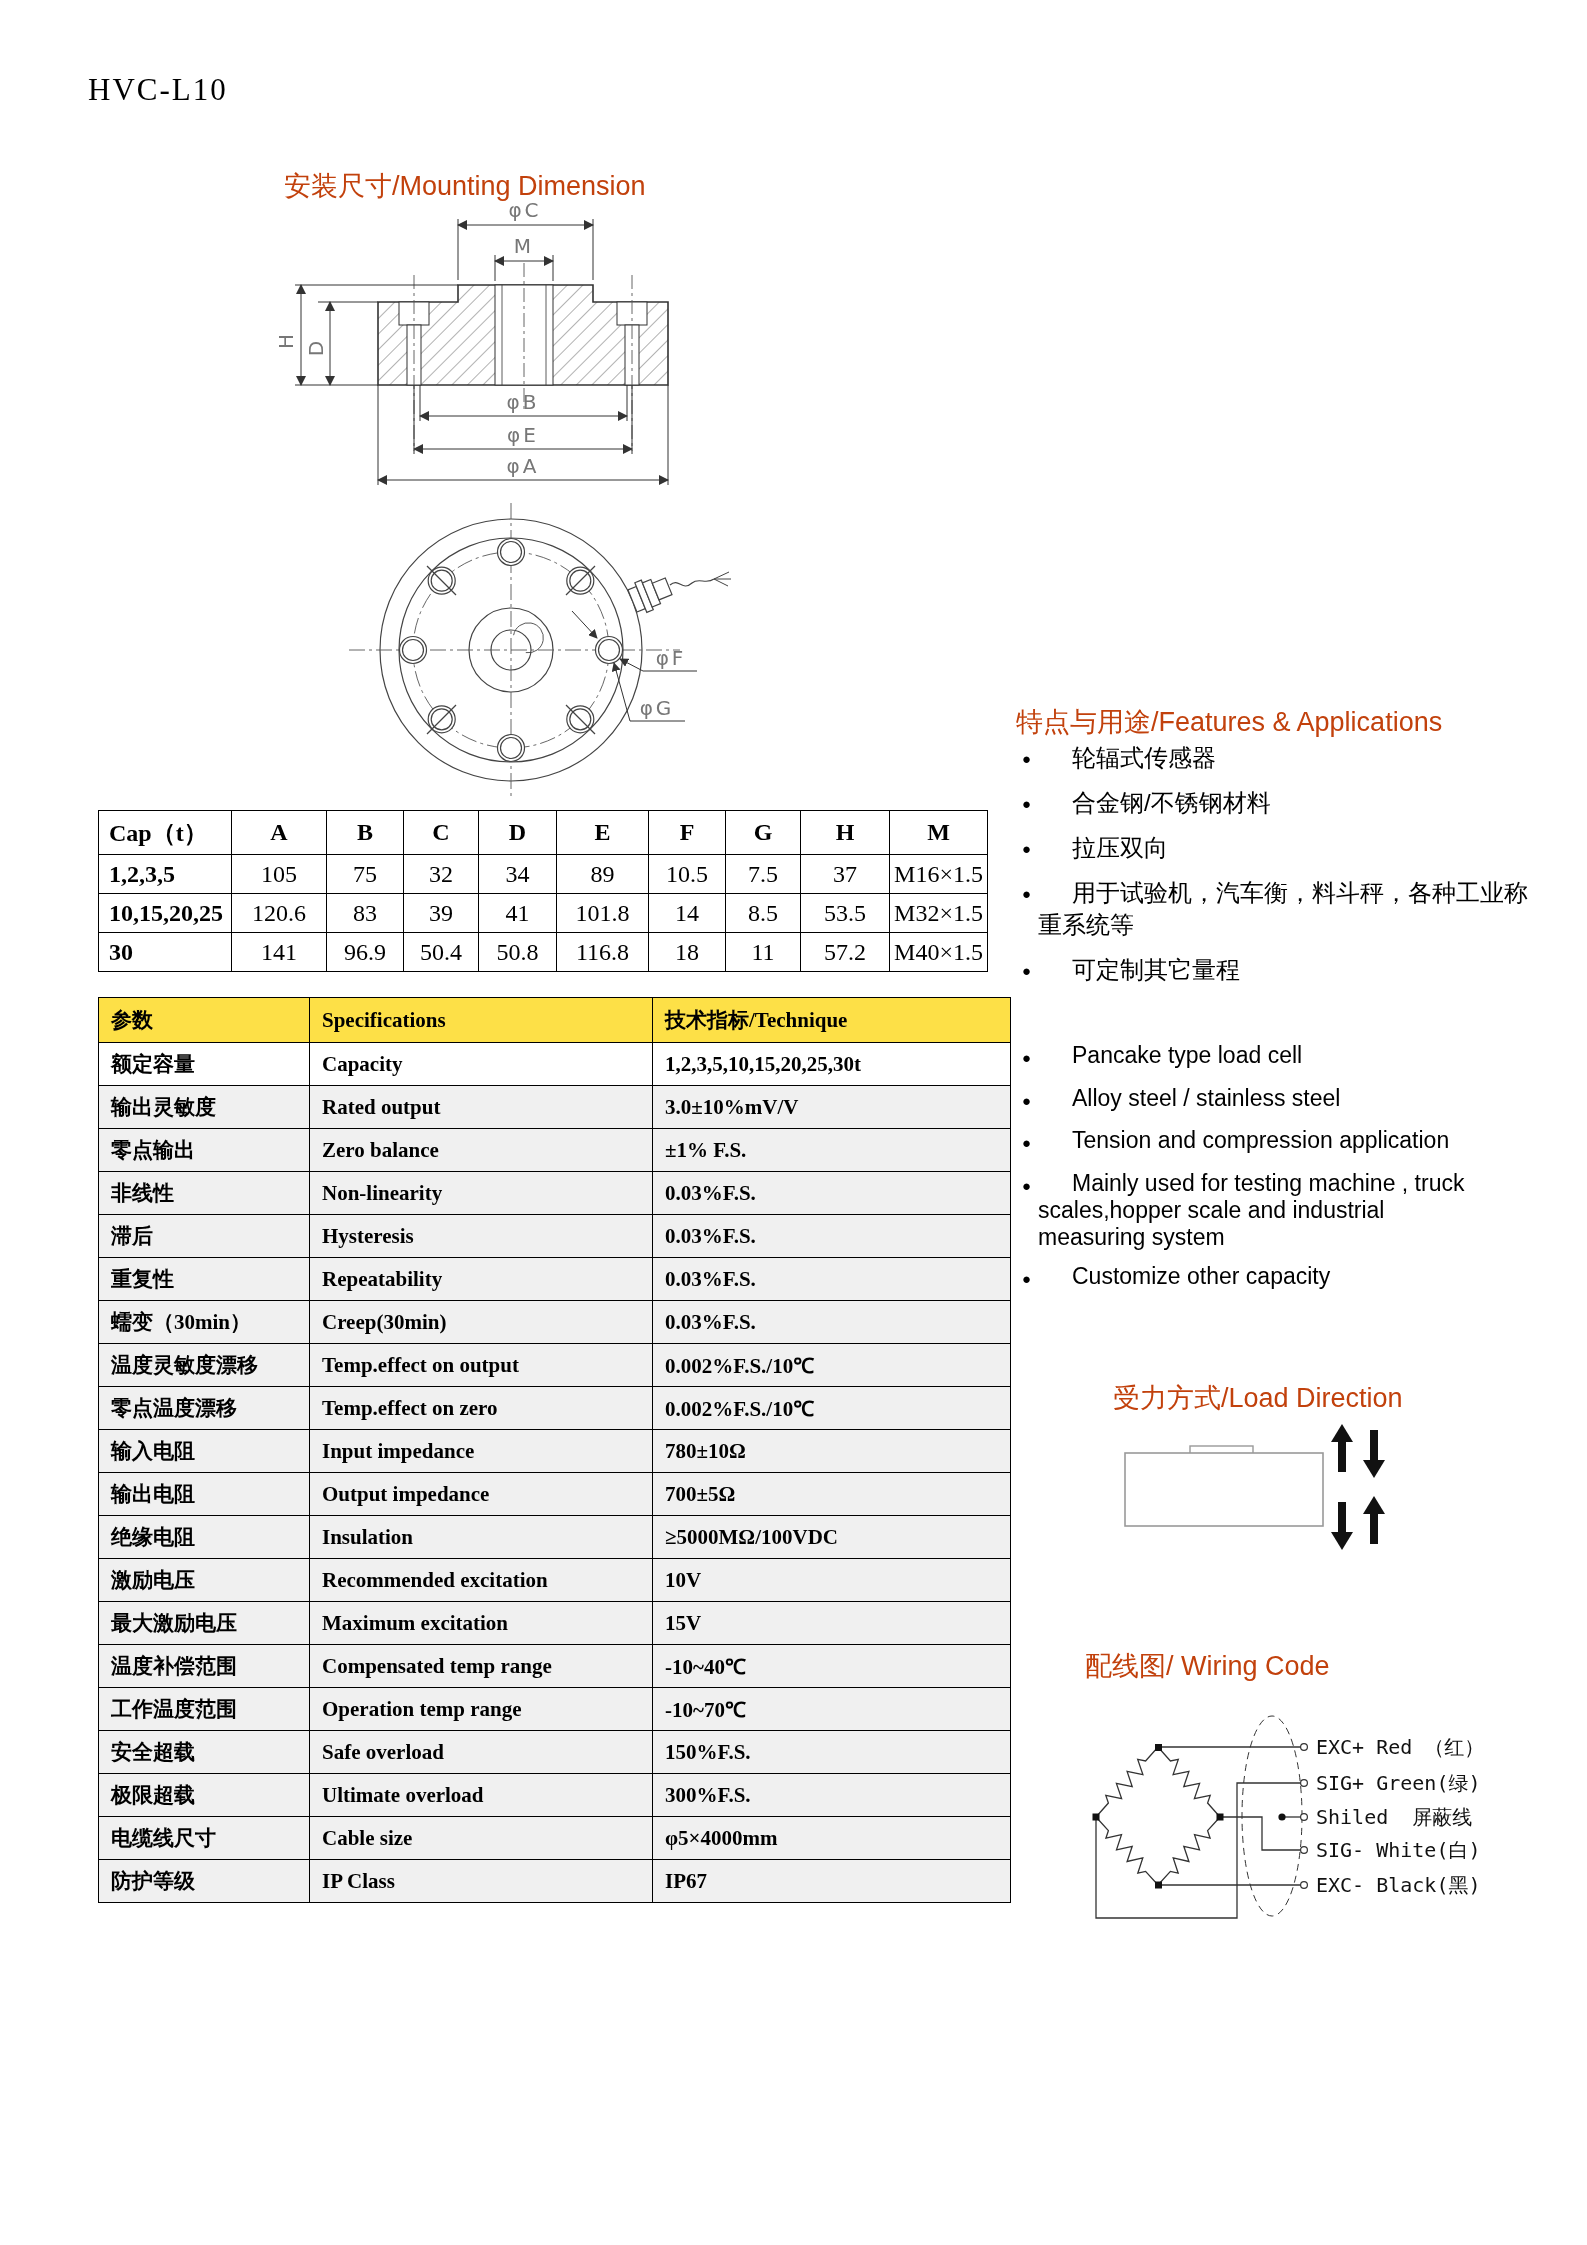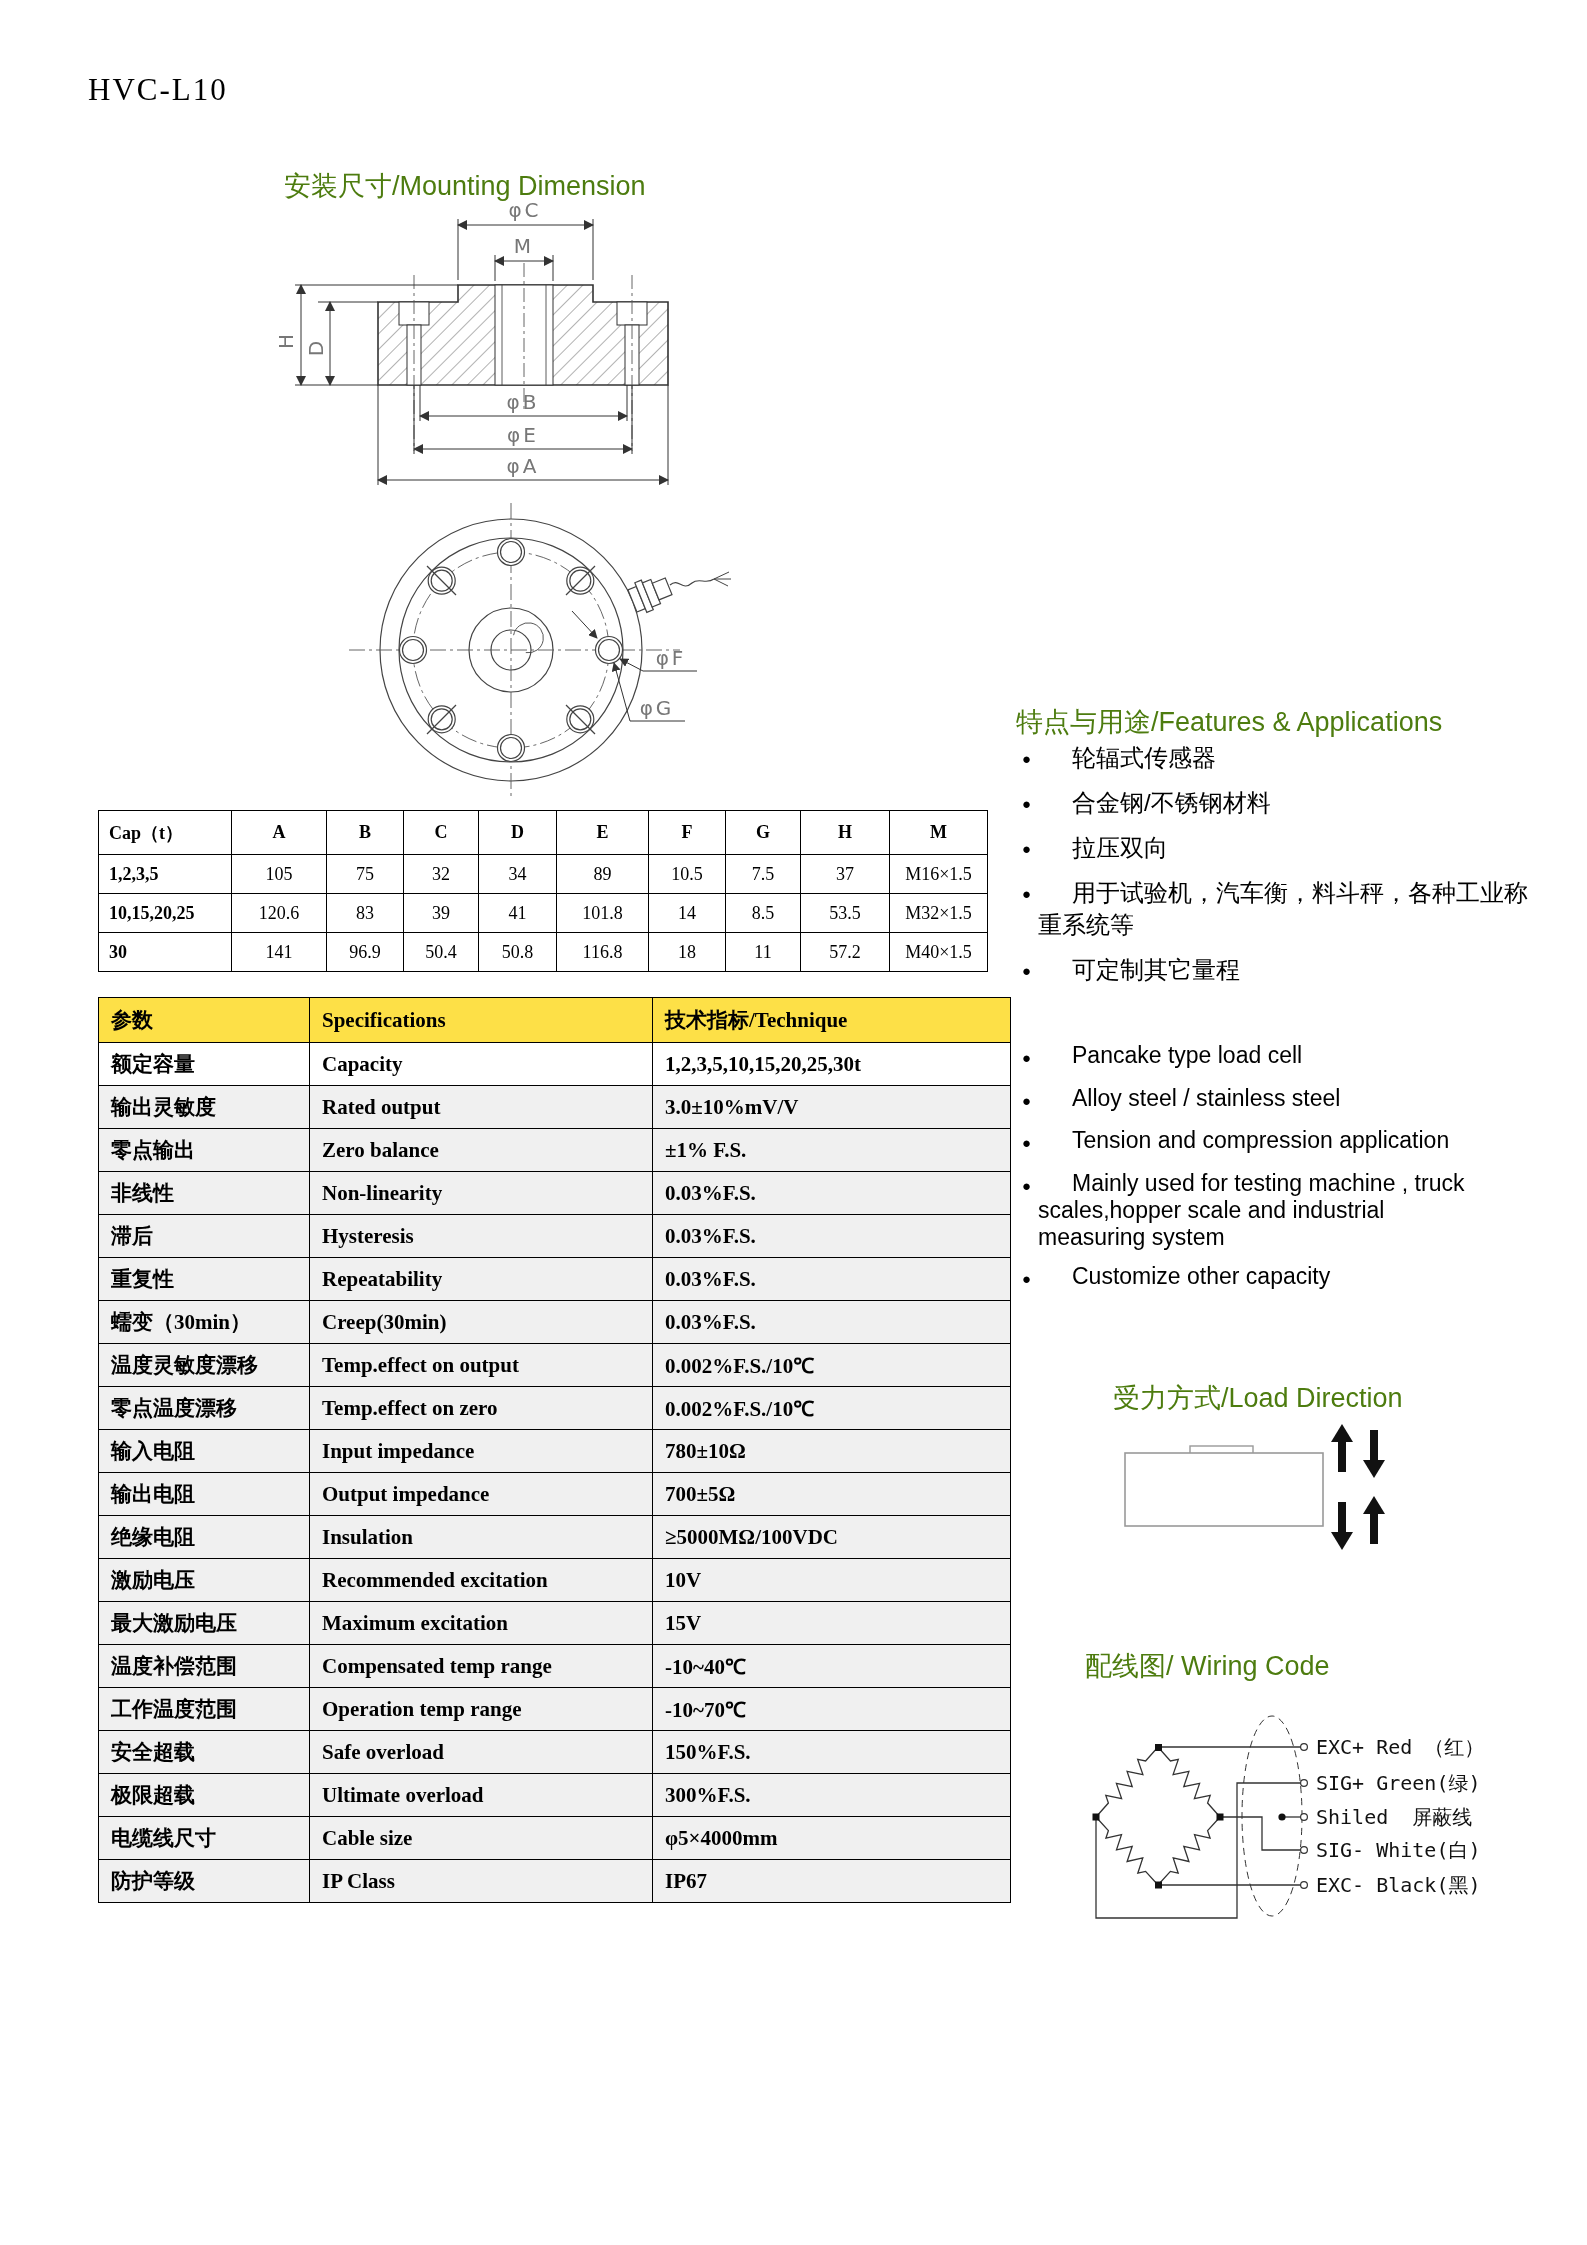--- a/index.html
+++ b/index.html
@@ -1,20 +1,20 @@
 <!DOCTYPE html>
 <html><head>
 <meta charset="utf-8">
 <style>
   html,body{margin:0;padding:0;background:#fff;}
   #page{position:relative;width:1587px;height:2076px;background:#fff;overflow:hidden;
         font-family:"Liberation Serif",serif;color:#000;}
   .abs{position:absolute;}
   #title{left:88px;top:72px;font-size:31px;letter-spacing:2px;font-family:"Liberation Serif",serif;}
-  .sec-head{font-family:"Liberation Sans",sans-serif;color:#4d7c0f;font-size:27px;}
+  .sec-head{font-family:"Liberation Sans",sans-serif;color:#c2410c;font-size:27px;}
   #mount-head{left:284px;top:168px;}
   #feat-head{left:1016px;top:680px;margin-top:24px;}
   #load-head{left:1113px;top:1380px;}
   #wire-head{left:1085px;top:1648px;}
 
   
   .blist{font-family:"Liberation Sans",sans-serif;}
   .bitem{display:flex;align-items:flex-start;}
   .dot{width:14px;font-size:15px;line-height:1.9;flex:0 0 14px;}
   .btxt{padding-left:2px;}
@@ -25,21 +25,21 @@
   #en-bullets{left:1022px;top:1042px;width:480px;font-size:23px;}
   #en-bullets .bitem{margin-bottom:12px;}
   #en-bullets .btxt{margin-left:0;width:440px;text-indent:34px;}
   #en-bullets .dot{margin-top:2px;}
 
   
   table{border-collapse:collapse;table-layout:fixed;background:#fff;}
   #dim-table{left:98px;top:810px;}
   #dim-table table{width:889px;}
   #dim-table th,#dim-table td{border:1.5px solid #000;text-align:center;vertical-align:middle;
-      font-size:18px;padding:0;}
+      font-size:24px;padding:0;}
   #dim-table th{height:43px;font-weight:bold;}
   #dim-table td{height:38px;}
   #dim-table td.rowhead{text-align:left;padding-left:10px;font-weight:bold;border-radius:8px;}
   #dim-table th.caphead{text-align:left;padding-left:10px;}
 
   
   #spec-table{left:98px;top:997px;}
   #spec-table table{width:912px;}
   #spec-table th,#spec-table td{border:1.5px solid #000;font-weight:bold;vertical-align:middle;
       text-align:left;font-size:21px;}

